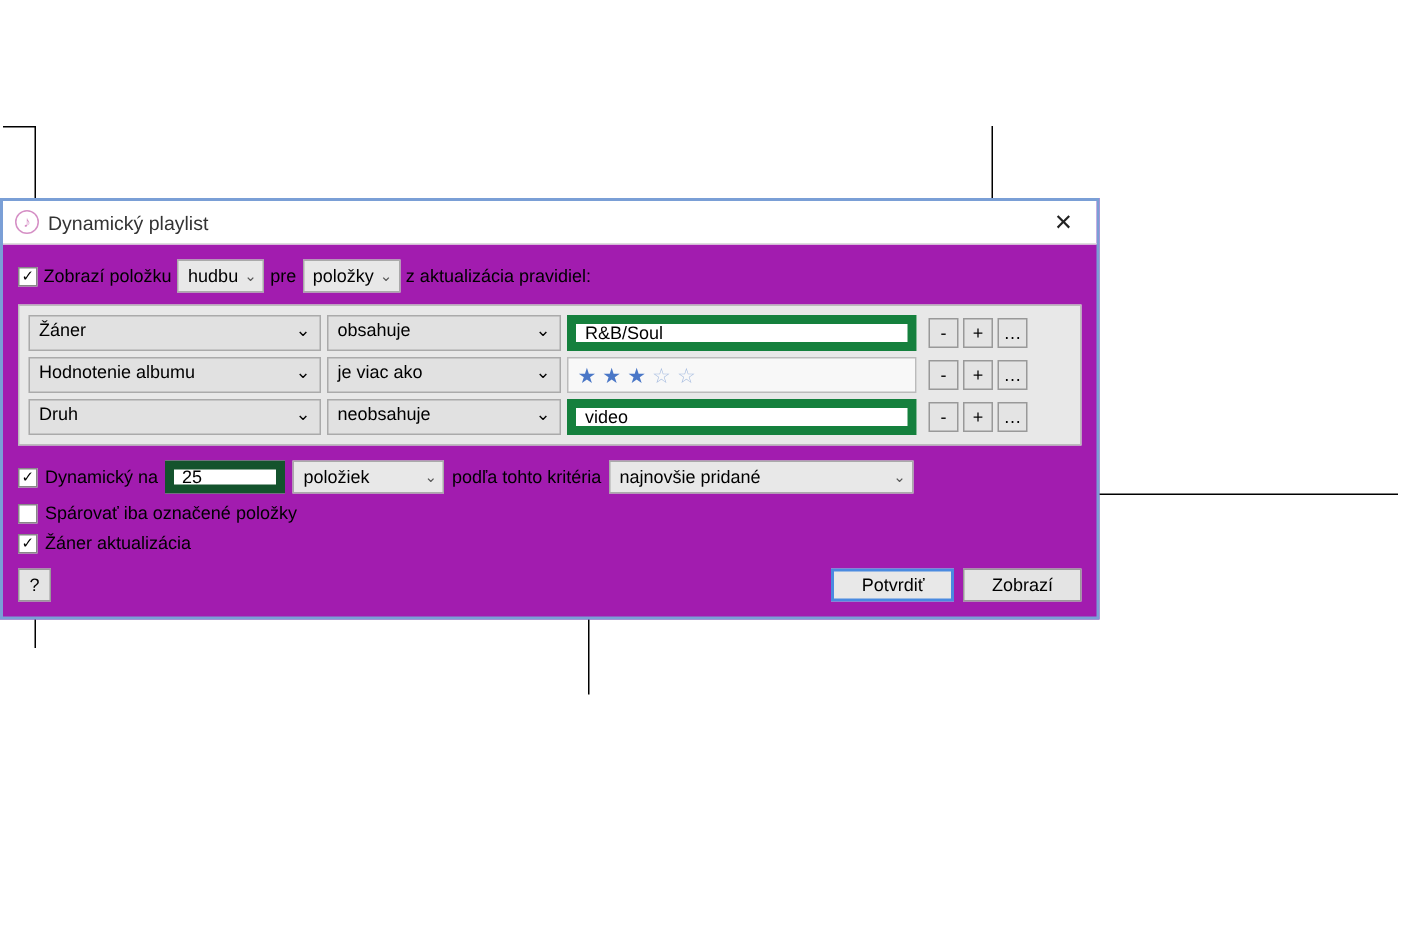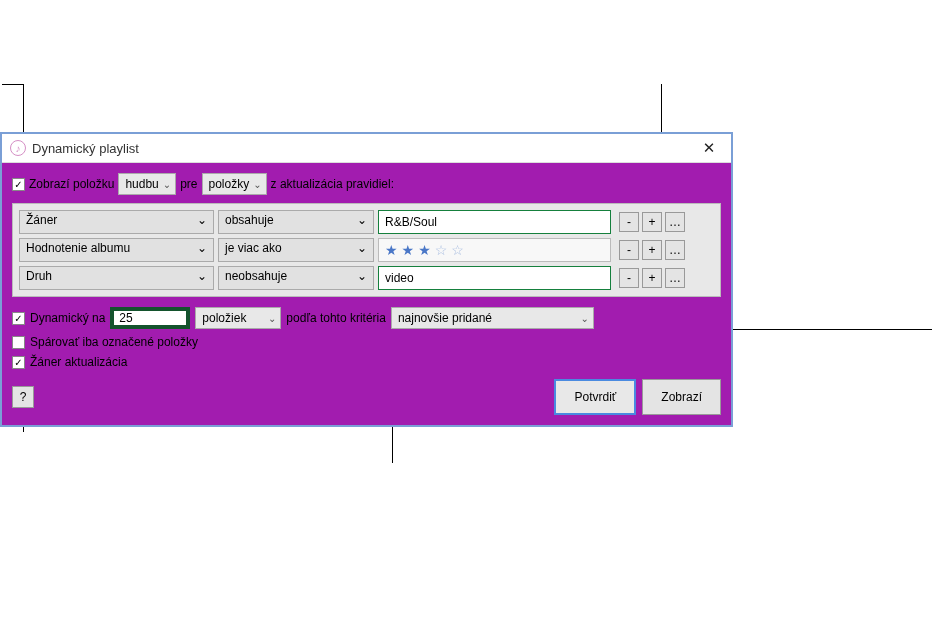--- a/index.html
+++ b/index.html
@@ -124,21 +124,21 @@
       display: flex;
       justify-content: space-between;
       cursor: pointer;
       font-size: 12px;
     }
     .rule-field { width: 195px; }
     .rule-op { width: 156px; }
     .rule-val {
       width: 233px;
       height: 24px;
-      border: 1px solid #15803d;
+      border: 6px solid #15803d;
       background: #fff;
       padding: 2px 6px;
       font-size: 12px;
     }
     .stars {
       width: 233px;
       height: 24px;
       border: 1px solid #bbb;
       background: #f8f8f8;
       padding: 2px 6px;
@@ -171,21 +171,21 @@
     }
     .opt-row {
       display: flex;
       align-items: center;
       gap: 5px;
       margin-bottom: 6px;
     }
     .num-input {
       width: 80px;
       height: 22px;
-      border: 4px solid #14532d;
+      border: 6px solid #14532d;
       background: #fff;
       padding: 2px 5px;
       font-size: 12px;
     }
     .bottom-row {
       display: flex;
       align-items: center;
       margin-top: 10px;
     }
     .help-btn {
@@ -194,21 +194,21 @@
       border: 1px solid #999;
       background: #e4e4e4;
       display: flex;
       align-items: center;
       justify-content: center;
       cursor: pointer;
       font-size: 12px;
     }
     .spacer { flex: 1; }
     .main-btn {
-      height: 36px;
+      height: 22px;
       padding: 0 18px;
       border: 1px solid #999;
       background: #e4e4e4;
       cursor: pointer;
       font-size: 12px;
       display: flex;
       align-items: center;
       justify-content: center;
       margin-left: 6px;
     }
@@ -328,21 +328,21 @@
         </div>
       </div>
 
     </div>
 
     <div class="opts">
       <div class="opt-row">
         <div class="check checked"></div>
         <span>Dynamický na</span>
         <input class="num-input" value="25" style="">
-        <div class="sel" style="width:86px">
+        <div class="sel" style="width:101px">
           <span>položiek</span>
           <span class="chev">⌄</span>
         </div>
         <span>podľa tohto kritéria</span>
         <div class="sel" style="width:203px">
           <span>najnovšie pridané</span>
           <span class="chev">⌄</span>
         </div>
       </div>
 

